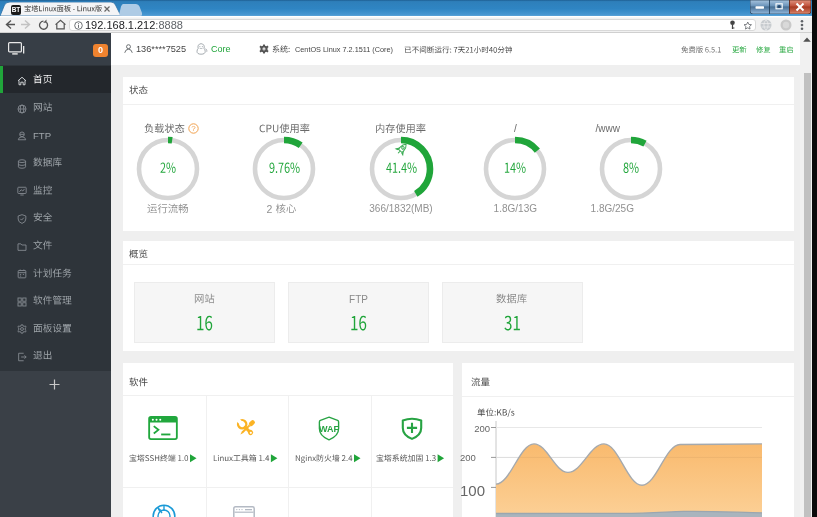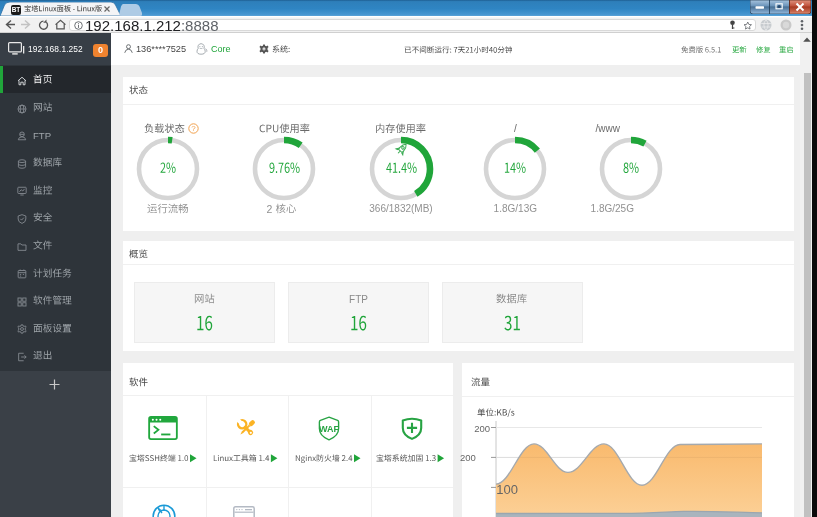--- a/index.html
+++ b/index.html
@@ -59,21 +59,21 @@
 <path d="M41.5 2.2 A4 4 0 1 0 44.3 3.3" stroke="#555" stroke-width="1.3" fill="none"></path>
 <path d="M44.5 0.5 L44.5 3.8 L41.2 3.8 Z" fill="#555"></path>
 <path d="M53.5 5.6 L58.5 1.2 L63.5 5.6 M54.8 5 L54.8 9.8 L62.2 9.8 L62.2 5" stroke="#555" stroke-width="1.2" fill="none"></path>
 </svg>
 <div class="ab" style="left:69px;top:2.5px;width:687px;height:12.5px;background:#fff;border:1px solid #d9d9d9;border-radius:3px"></div>
 <svg class="ab" style="left:74px;top:4.5px" width="9" height="9">
         <circle cx="4.5" cy="4.5" r="3.8" fill="none" stroke="#5f6368" stroke-width="0.9"></circle>
         <rect x="4.1" y="3.9" width="0.9" height="3" fill="#5f6368"></rect>
         <rect x="4.1" y="2.2" width="0.9" height="1" fill="#5f6368"></rect>
       </svg>
-<div class="ab" style="left:85px;top:2.5px;height:12.5px;line-height:13px;font-size:15px;color:#202124">192.168.1.212<span style="color:#5f6368">:8888</span></div>
+<div class="ab" style="left:85px;top:2.5px;height:12.5px;line-height:13px;font-size:11px;color:#202124">192.168.1.212<span style="color:#5f6368">:8888</span></div>
 <svg class="ab" style="left:728px;top:4px" width="9" height="10" viewBox="0 0 9 10">
         <circle cx="4.5" cy="2.8" r="2.3" fill="#444"></circle>
         <rect x="3.9" y="4.5" width="1.2" height="4.5" fill="#444"></rect>
         <rect x="3.9" y="7.5" width="2.5" height="1" fill="#444"></rect>
       </svg>
 <svg class="ab" style="left:743px;top:4.5px" width="9.5" height="9.5" viewBox="0 0 24 24">
         <path d="M12 2.6 L14.8 8.6 L21.4 9.4 L16.5 13.9 L17.8 20.4 L12 17.2 L6.2 20.4 L7.5 13.9 L2.6 9.4 L9.2 8.6 Z" fill="none" stroke="#5f6368" stroke-width="2"></path>
       </svg>
 <svg class="ab" style="left:760px;top:3px" width="12" height="12">
         <circle cx="6" cy="6" r="5.5" fill="#c7cbcf"></circle>
@@ -89,21 +89,20 @@
         <circle cx="2" cy="9.8" r="1.3" fill="#5f6368"></circle>
       </svg>
 </div>
 <div class="ab" style="left:0;top:33px;width:817px;height:32px;background:#fff">
 <div class="ab" style="left:0;top:0;width:111px;height:32px;background:#373e46">
 <svg class="ab" style="left:8px;top:9px" width="17" height="14" viewBox="0 0 17 14">
 <rect x="0.6" y="0.6" width="12.8" height="9.3" rx="1" fill="none" stroke="#e8e8e8" stroke-width="1.2"></rect>
 <rect x="4.2" y="11.2" width="5.5" height="1.4" fill="#e8e8e8"></rect>
 <rect x="15" y="4" width="1.3" height="7.5" fill="#e8e8e8"></rect>
 </svg>
-<div class="ab" style="left:28px;top:0;height:32px;line-height:33px;font-size:8.4px;color:#fff;letter-spacing:0.1px">192.168.1.252</div>
 <div class="ab" style="left:93px;top:11px;width:15px;height:13px;background:#f0832f;border-radius:3px;color:#fff;font-size:9px;font-weight:bold;text-align:center;line-height:13px">0</div>
 </div>
 </div>
 <svg class="ab" style="left:124px;top:44px" width="9" height="9" viewBox="0 0 10 10">
 <circle cx="5" cy="3" r="2.2" fill="none" stroke="#606468" stroke-width="1"></circle>
 <path d="M0.8 9.8 Q1.6 5.8 5 5.8 Q8.4 5.8 9.2 9.8" fill="none" stroke="#606468" stroke-width="1"></path>
 </svg>
 <div class="ab" style="left:136px;top:33px;height:32px;line-height:33px;font-size:9.2px;color:#454545">136****7525</div>
 <svg class="ab" style="left:195px;top:43px" width="13" height="12" viewBox="0 0 13 12">
 <path d="M3.2 5.4 Q2.6 3.6 3.4 2.2 Q4.3 0.7 6.1 0.7 Q7.9 0.7 8.8 2.2 Q9.6 3.6 9.0 5.4 Q10.2 6.6 10.2 8.4 Q10.2 11.2 6.1 11.2 Q2.0 11.2 2.0 8.4 Q2.0 6.6 3.2 5.4 Z" fill="none" stroke="#9aa0a6" stroke-width="0.9"></path>
@@ -114,20 +113,21 @@
 </svg>
 <div class="ab" style="left:211px;top:33px;height:32px;line-height:33px;font-size:9px;color:#20a53a">Core</div>
 <svg class="ab" style="left:259px;top:44px" width="10" height="10" viewBox="0 0 24 24">
 <path fill="#555" d="M12 8.5 A3.5 3.5 0 1 0 12 15.5 A3.5 3.5 0 1 0 12 8.5 M12 10.5 A1.5 1.5 0 1 1 12 13.5 A1.5 1.5 0 1 1 12 10.5 Z M10 1 L14 1 L14.6 4 L17.6 5.2 L20.4 3.6 L23 7.4 L20.5 9.5 L20.5 14.5 L23 16.6 L20.4 20.4 L17.6 18.8 L14.6 20 L14 23 L10 23 L9.4 20 L6.4 18.8 L3.6 20.4 L1 16.6 L3.5 14.5 L3.5 9.5 L1 7.4 L3.6 3.6 L6.4 5.2 L9.4 4 Z"></path>
 </svg>
 <div class="ab" style="left:272.0px;top:44.3px">
       <svg width="19.2" height="10.8" viewBox="0 0 19.2 10.8">
         <path fill="#454545" d="M2.3 6.2 2.9 6.4Q2.6 6.7 2.3 7.1Q2 7.4 1.7 7.7Q1.4 7.9 1.1 8.2Q1 8.1 0.9 8Q0.8 8 0.7 7.9Q0.6 7.8 0.6 7.8Q1 7.5 1.5 7.1Q2 6.6 2.3 6.2ZM5.1 6.5 5.6 6.2Q5.9 6.4 6.3 6.7Q6.6 7 6.9 7.3Q7.3 7.6 7.5 7.8L7 8.2Q6.8 8 6.5 7.7Q6.1 7.4 5.8 7Q5.4 6.7 5.1 6.5ZM3.8 5.6H4.4V7.8Q4.4 8.1 4.3 8.2Q4.2 8.4 4 8.4Q3.8 8.5 3.5 8.5Q3.2 8.6 2.8 8.6Q2.8 8.4 2.7 8.2Q2.6 8.1 2.6 8Q2.8 8 3 8Q3.2 8 3.4 8Q3.5 8 3.6 8Q3.7 8 3.7 7.9Q3.8 7.9 3.8 7.8ZM6.4 1.3 6.8 1.8Q6.3 2 5.6 2.1Q4.9 2.2 4.1 2.3Q3.3 2.4 2.5 2.4Q1.7 2.5 1 2.5Q1 2.4 1 2.2Q0.9 2.1 0.9 2Q1.6 1.9 2.4 1.9Q3.1 1.8 3.9 1.7Q4.6 1.7 5.3 1.6Q5.9 1.5 6.4 1.3ZM1 6Q1 6 1 5.9Q1 5.8 0.9 5.7Q0.9 5.6 0.8 5.5Q1 5.5 1.3 5.3Q1.6 5.2 2 5Q2.2 5 2.6 4.7Q3 4.5 3.5 4.2Q4 3.9 4.5 3.5Q5.1 3.1 5.6 2.7L6 3.1Q4.9 4 3.8 4.6Q2.6 5.3 1.5 5.8V5.8Q1.5 5.8 1.4 5.8Q1.3 5.8 1.2 5.9Q1.2 5.9 1.1 6Q1 6 1 6ZM1 6 1 5.6 1.4 5.4 6.5 5Q6.5 5.2 6.5 5.3Q6.5 5.4 6.5 5.5Q5.3 5.6 4.5 5.7Q3.6 5.8 3.1 5.8Q2.5 5.8 2.1 5.9Q1.7 5.9 1.5 5.9Q1.3 6 1.2 6Q1.1 6 1 6ZM1.5 4.4Q1.5 4.3 1.4 4.2Q1.4 4.1 1.4 4Q1.3 3.9 1.3 3.8Q1.4 3.8 1.6 3.7Q1.7 3.6 1.9 3.5Q2 3.4 2.2 3.3Q2.4 3.1 2.6 2.9Q2.8 2.7 3.1 2.5Q3.3 2.2 3.6 2L4.1 2.3Q3.5 2.8 3 3.3Q2.4 3.7 1.9 4.1V4.1Q1.9 4.1 1.8 4.1Q1.7 4.2 1.7 4.2Q1.6 4.2 1.5 4.3Q1.5 4.3 1.5 4.4ZM1.5 4.4V4L1.8 3.8L4.6 3.6Q4.5 3.8 4.5 3.9Q4.5 4 4.5 4.1Q3.6 4.2 3 4.2Q2.4 4.2 2.1 4.3Q1.8 4.3 1.7 4.3Q1.5 4.3 1.5 4.4ZM5.3 4.4 5.8 4.2Q6.1 4.5 6.4 4.8Q6.7 5.1 7 5.4Q7.2 5.7 7.4 6L6.9 6.3Q6.8 6 6.5 5.7Q6.2 5.4 5.9 5.1Q5.6 4.7 5.3 4.4Z M13.9 3.6 14.4 3.3Q14.6 3.6 14.8 3.9Q15.1 4.3 15.3 4.6Q15.5 4.9 15.6 5.1L15.1 5.4Q15 5.2 14.8 4.8Q14.6 4.5 14.4 4.2Q14.2 3.9 13.9 3.6ZM11.3 2.4H15.6V3H11.3ZM13.6 5.2H14.2V7.7Q14.2 7.9 14.2 7.9Q14.2 8 14.4 8Q14.4 8 14.5 8Q14.6 8 14.8 8Q14.9 8 14.9 8Q15 8 15.1 7.9Q15.1 7.8 15.1 7.6Q15.1 7.3 15.2 6.8Q15.2 6.9 15.4 7Q15.6 7.1 15.7 7.1Q15.6 7.6 15.6 7.9Q15.5 8.2 15.4 8.4Q15.2 8.5 15 8.5Q14.9 8.5 14.8 8.5Q14.7 8.5 14.6 8.5Q14.5 8.5 14.4 8.5Q14.3 8.5 14.3 8.5Q14 8.5 13.9 8.4Q13.7 8.3 13.6 8.2Q13.6 8 13.6 7.7ZM12.1 5.2H12.7Q12.6 5.9 12.6 6.4Q12.5 6.9 12.3 7.4Q12.1 7.8 11.8 8.1Q11.5 8.4 10.9 8.6Q10.9 8.5 10.8 8.4Q10.8 8.4 10.7 8.3Q10.6 8.2 10.5 8.1Q11 7.9 11.3 7.7Q11.6 7.4 11.8 7.1Q11.9 6.7 12 6.3Q12.1 5.8 12.1 5.2ZM11.3 5.2 11.3 4.8 11.6 4.6 14.8 4.3Q14.8 4.4 14.9 4.6Q14.9 4.7 14.9 4.8Q14 4.9 13.4 4.9Q12.8 5 12.4 5Q12 5.1 11.8 5.1Q11.6 5.1 11.5 5.2Q11.4 5.2 11.3 5.2ZM12.8 1.4 13.3 1.3Q13.4 1.5 13.6 1.8Q13.7 2.1 13.8 2.3L13.2 2.5Q13.1 2.3 13 2Q12.9 1.7 12.8 1.4ZM11.3 5.2Q11.3 5.1 11.2 5Q11.2 4.9 11.2 4.8Q11.1 4.7 11.1 4.6Q11.2 4.6 11.3 4.5Q11.5 4.5 11.6 4.4Q11.7 4.3 11.9 4.1Q12 3.9 12.2 3.6Q12.4 3.3 12.6 3.1Q12.8 2.8 12.9 2.7H13.6Q13.5 2.9 13.3 3.2Q13.1 3.5 12.8 3.8Q12.6 4.1 12.4 4.4Q12.2 4.6 12 4.8Q12 4.8 11.9 4.8Q11.9 4.9 11.8 4.9Q11.6 5 11.5 5Q11.4 5.1 11.4 5.1Q11.3 5.2 11.3 5.2ZM8.5 6.5Q8.5 6.5 8.5 6.4Q8.4 6.3 8.4 6.2Q8.4 6 8.3 6Q8.5 5.9 8.6 5.8Q8.8 5.7 8.9 5.4Q9 5.3 9.2 5.1Q9.4 4.8 9.7 4.5Q9.9 4.1 10.2 3.7Q10.4 3.4 10.6 2.9L11.1 3.3Q10.7 4.1 10.1 4.9Q9.5 5.6 9 6.2V6.2Q9 6.2 8.9 6.3Q8.8 6.3 8.7 6.3Q8.7 6.4 8.6 6.4Q8.5 6.5 8.5 6.5ZM8.5 6.5 8.5 6 8.8 5.8 10.9 5.4Q10.9 5.5 10.9 5.7Q10.9 5.8 11 5.9Q10.2 6.1 9.8 6.2Q9.3 6.3 9.1 6.4Q8.8 6.4 8.7 6.5Q8.6 6.5 8.5 6.5ZM8.5 4.6Q8.5 4.6 8.4 4.4Q8.4 4.3 8.3 4.2Q8.3 4.1 8.3 4Q8.4 4 8.5 3.8Q8.6 3.7 8.7 3.5Q8.8 3.4 8.9 3.2Q9.1 3 9.2 2.6Q9.4 2.3 9.6 2Q9.7 1.6 9.9 1.2L10.5 1.5Q10.3 2 10 2.5Q9.7 3 9.4 3.5Q9.2 3.9 8.9 4.3V4.3Q8.9 4.3 8.8 4.3Q8.7 4.4 8.7 4.4Q8.6 4.5 8.5 4.5Q8.5 4.6 8.5 4.6ZM8.5 4.6 8.5 4.2 8.8 4 10.3 3.8Q10.2 3.9 10.2 4.1Q10.2 4.2 10.2 4.3Q9.7 4.4 9.4 4.4Q9.1 4.5 8.9 4.5Q8.7 4.5 8.6 4.6Q8.5 4.6 8.5 4.6ZM8.3 7.6Q8.7 7.5 9.1 7.4Q9.5 7.2 10 7.1Q10.4 7 10.9 6.8L11 7.3Q10.4 7.6 9.7 7.8Q9 8 8.5 8.2Z M17.1 4.9Q16.9 4.9 16.7 4.7Q16.6 4.6 16.6 4.3Q16.6 4.1 16.7 3.9Q16.9 3.8 17.1 3.8Q17.3 3.8 17.5 3.9Q17.6 4.1 17.6 4.3Q17.6 4.6 17.5 4.7Q17.3 4.9 17.1 4.9ZM17.1 8.1Q16.9 8.1 16.7 7.9Q16.6 7.8 16.6 7.6Q16.6 7.3 16.7 7.1Q16.9 7 17.1 7Q17.3 7 17.5 7.1Q17.6 7.3 17.6 7.6Q17.6 7.8 17.5 7.9Q17.3 8.1 17.1 8.1Z"></path>
       </svg>
     </div>
+<div class="ab" style="left:295px;top:33px;height:32px;line-height:33px;font-size:7.3px;color:#454545">CentOS Linux 7.2.1511 (Core)</div>
 <div class="ab" style="left:403.5px;top:44.5px">
       <svg width="109.5" height="10.3" viewBox="0 0 109.5 10.3">
         <path fill="#454545" d="M1.1 3H1.7V6.8Q1.7 7.1 1.8 7.2Q1.8 7.3 2.1 7.4Q2.3 7.4 2.7 7.4Q2.8 7.4 3.1 7.4Q3.4 7.4 3.7 7.4Q4.1 7.4 4.5 7.4Q4.8 7.4 5.1 7.4Q5.4 7.4 5.6 7.4Q5.9 7.4 6.1 7.4Q6.3 7.3 6.4 7.1Q6.5 7 6.6 6.7Q6.6 6.4 6.7 5.9Q6.7 6 6.8 6Q6.9 6.1 7 6.1Q7.2 6.2 7.2 6.2Q7.2 6.7 7.1 7.1Q7 7.4 6.8 7.6Q6.7 7.8 6.4 7.9Q6.1 8 5.6 8Q5.5 8 5.3 8Q5.1 8 4.8 8Q4.5 8 4.1 8Q3.8 8 3.5 8Q3.2 8 3 8Q2.8 8 2.7 8Q2.1 8 1.8 7.9Q1.4 7.8 1.3 7.5Q1.1 7.3 1.1 6.8ZM1.4 4.3H5.9V4.8H1.4ZM0.7 1.7H6.3V5.2H5.7V2.3H0.7Z M8.1 1.7H14.7V2.3H8.1ZM11.8 4 12.3 3.6Q12.6 3.8 13 4.1Q13.4 4.3 13.7 4.6Q14.1 4.9 14.4 5.1Q14.7 5.4 14.9 5.6L14.4 6.1Q14.2 5.8 13.9 5.6Q13.6 5.3 13.3 5Q12.9 4.7 12.6 4.5Q12.2 4.2 11.8 4ZM11.7 2 12.3 2.2Q11.9 3 11.3 3.7Q10.7 4.4 9.9 5.1Q9.2 5.7 8.3 6.2Q8.3 6.1 8.2 6Q8.1 5.9 8.1 5.8Q8 5.7 7.9 5.7Q8.6 5.4 9.1 4.9Q9.7 4.5 10.2 4Q10.7 3.5 11.1 3Q11.4 2.5 11.7 2ZM11.1 3.5 11.7 2.9V2.9V8.2H11.1Z M15.9 2.9H16.5V8.2H15.9ZM16 1.6 16.4 1.3Q16.6 1.5 16.8 1.7Q17 1.9 17.2 2.1Q17.3 2.2 17.4 2.4L16.9 2.7Q16.8 2.6 16.7 2.4Q16.5 2.2 16.4 2Q16.2 1.8 16 1.6ZM17.9 1.6H21.9V2.2H17.9ZM21.6 1.6H22.1V7.5Q22.1 7.8 22.1 7.9Q22 8 21.9 8.1Q21.7 8.1 21.5 8.2Q21.2 8.2 20.9 8.2Q20.9 8.1 20.8 7.9Q20.8 7.8 20.7 7.6Q20.9 7.7 21.1 7.7Q21.3 7.7 21.4 7.7Q21.5 7.6 21.5 7.6Q21.6 7.6 21.6 7.5ZM18.1 5.4V6.4H19.9V5.4ZM18.1 3.9V4.9H19.9V3.9ZM17.6 3.4H20.4V6.9H17.6Z M24.1 3.5H26.8V4H24.1ZM23.7 6.9H26.6V7.4H23.7ZM23.4 1.5H23.9V7.4H23.4ZM25.2 1.2H25.7V6.7H25.2ZM25.3 3.8 25.6 3.9Q25.5 4.3 25.2 4.8Q25 5.2 24.8 5.6Q24.5 6 24.3 6.3Q24.2 6.2 24.1 6Q24.1 5.9 24 5.8Q24.3 5.6 24.5 5.2Q24.7 4.9 24.9 4.5Q25.1 4.1 25.3 3.8ZM26.3 1.7 26.8 1.9Q26.7 2.2 26.5 2.6Q26.3 2.9 26.2 3.2L25.9 3.1Q25.9 2.9 26 2.7Q26.1 2.4 26.2 2.2Q26.3 1.9 26.3 1.7ZM24.2 1.9 24.6 1.7Q24.8 2.1 24.9 2.4Q25 2.8 25 3.1L24.6 3.2Q24.5 2.9 24.5 2.5Q24.4 2.2 24.2 1.9ZM25.7 4.1Q25.8 4.1 25.9 4.3Q26.1 4.5 26.3 4.7Q26.4 4.9 26.6 5.1Q26.7 5.2 26.8 5.3L26.4 5.7Q26.4 5.6 26.2 5.4Q26.1 5.2 26 5Q25.8 4.8 25.7 4.6Q25.5 4.4 25.4 4.3ZM27.3 3.8H30.1V4.3H27.3ZM28.8 4.1H29.3V8.2H28.8ZM29.6 1.2 30.1 1.6Q29.7 1.8 29.2 1.9Q28.8 2.1 28.3 2.2Q27.8 2.3 27.3 2.4Q27.3 2.3 27.2 2.2Q27.2 2.1 27.1 2Q27.6 1.9 28 1.8Q28.5 1.6 28.9 1.5Q29.3 1.3 29.6 1.2ZM27.1 2H27.7V4.4Q27.7 5.1 27.6 5.7Q27.6 6.4 27.4 7Q27.3 7.7 27 8.2Q26.9 8.2 26.8 8.1Q26.6 8 26.5 7.9Q26.8 7.4 26.9 6.8Q27 6.2 27.1 5.6Q27.1 5 27.1 4.4Z M33.3 1.7H37.1V2.2H33.3ZM32.8 3.4H37.7V4H32.8ZM35.6 4.5 36.1 4.3Q36.3 4.7 36.6 5.1Q36.9 5.5 37.1 5.9Q37.3 6.3 37.5 6.6L37 6.9Q36.8 6.6 36.6 6.2Q36.4 5.8 36.1 5.3Q35.9 4.9 35.6 4.5ZM32.3 3.9V7H31.8V4.4H30.7V3.9ZM30.9 2 31.3 1.6Q31.5 1.8 31.8 1.9Q32 2.1 32.3 2.3Q32.5 2.5 32.7 2.6L32.3 3Q32.1 2.9 31.9 2.7Q31.6 2.5 31.4 2.3Q31.1 2.1 30.9 2ZM32.1 6.7Q32.3 6.7 32.5 6.9Q32.6 7 33 7.2Q33.3 7.5 33.8 7.5Q34.3 7.6 35 7.6Q35.3 7.6 35.6 7.6Q36 7.6 36.4 7.5Q36.8 7.5 37.1 7.5Q37.5 7.5 37.7 7.4Q37.7 7.5 37.7 7.6Q37.6 7.7 37.6 7.9Q37.6 8 37.6 8.1Q37.4 8.1 37.1 8.1Q36.7 8.1 36.4 8.1Q36 8.1 35.6 8.1Q35.2 8.1 34.9 8.1Q34.2 8.1 33.7 8.1Q33.2 8 32.8 7.7Q32.6 7.6 32.4 7.4Q32.2 7.3 32.1 7.3Q32 7.3 31.8 7.4Q31.6 7.6 31.5 7.8Q31.3 8 31.1 8.2L30.7 7.7Q30.9 7.4 31.2 7.2Q31.4 7 31.7 6.9Q31.9 6.7 32.1 6.7ZM33.2 6.7Q33.2 6.6 33.2 6.5Q33.2 6.4 33.1 6.3Q33.1 6.2 33.1 6.1Q33.2 6.1 33.2 6Q33.3 5.9 33.5 5.7Q33.5 5.6 33.6 5.4Q33.8 5.2 33.9 4.9Q34 4.7 34.2 4.3Q34.3 4 34.4 3.7L35 3.9Q34.8 4.3 34.6 4.8Q34.4 5.2 34.1 5.6Q33.9 6 33.6 6.4V6.4Q33.6 6.4 33.6 6.4Q33.5 6.4 33.4 6.5Q33.4 6.5 33.3 6.6Q33.2 6.6 33.2 6.7ZM33.2 6.7 33.2 6.2 33.6 6 36.9 5.8Q36.9 5.9 37 6Q37 6.2 37 6.3Q36.1 6.4 35.4 6.4Q34.8 6.5 34.4 6.5Q34 6.6 33.8 6.6Q33.5 6.6 33.4 6.6Q33.3 6.7 33.2 6.7Z M41.3 1.7H45V2.2H41.3ZM43.5 3.9H44.1V7.5Q44.1 7.7 44 7.9Q44 8 43.8 8.1Q43.6 8.2 43.2 8.2Q42.9 8.2 42.3 8.2Q42.3 8.1 42.3 7.9Q42.2 7.8 42.1 7.6Q42.4 7.6 42.7 7.6Q42.9 7.6 43.1 7.6Q43.3 7.6 43.3 7.6Q43.4 7.6 43.5 7.6Q43.5 7.6 43.5 7.5ZM41 3.8H45.3V4.3H41ZM39.5 4.4 40 3.9 40 3.9V8.2H39.5ZM40.3 2.8 40.9 3Q40.6 3.5 40.2 4Q39.8 4.5 39.4 4.9Q39 5.3 38.6 5.6Q38.5 5.6 38.5 5.5Q38.4 5.4 38.3 5.3Q38.3 5.2 38.2 5.2Q38.6 4.9 39 4.5Q39.4 4.1 39.7 3.7Q40.1 3.3 40.3 2.8ZM40 1.2 40.6 1.4Q40.3 1.8 40 2.1Q39.7 2.5 39.3 2.8Q38.9 3.1 38.6 3.3Q38.6 3.3 38.5 3.2Q38.4 3.1 38.4 3Q38.3 2.9 38.3 2.9Q38.6 2.7 38.9 2.4Q39.2 2.1 39.5 1.8Q39.8 1.5 40 1.2Z M46.7 4.6Q46.5 4.6 46.3 4.5Q46.2 4.3 46.2 4.1Q46.2 3.9 46.3 3.7Q46.5 3.6 46.7 3.6Q46.9 3.6 47 3.7Q47.2 3.9 47.2 4.1Q47.2 4.3 47 4.5Q46.9 4.6 46.7 4.6ZM46.7 7.7Q46.5 7.7 46.3 7.6Q46.2 7.4 46.2 7.2Q46.2 6.9 46.3 6.8Q46.5 6.6 46.7 6.6Q46.9 6.6 47 6.8Q47.2 6.9 47.2 7.2Q47.2 7.4 47 7.6Q46.9 7.7 46.7 7.7Z M50.9 7.6Q51 6.8 51.1 6.1Q51.1 5.5 51.3 4.9Q51.5 4.3 51.8 3.7Q52.1 3.2 52.5 2.6H49.8V2H53.3V2.4Q52.8 3.1 52.5 3.7Q52.2 4.2 52 4.8Q51.8 5.4 51.8 6.1Q51.7 6.8 51.6 7.6Z M57.8 4.4Q58.1 5.6 58.9 6.5Q59.7 7.3 61 7.7Q60.9 7.7 60.8 7.8Q60.8 7.9 60.7 8Q60.6 8.1 60.6 8.2Q59.7 7.9 59.1 7.4Q58.4 6.9 58 6.2Q57.5 5.5 57.2 4.6ZM54.4 1.8H60.4V2.4H54.4ZM54.1 4.1H60.8V4.7H54.1ZM57.1 2H57.7V3.3Q57.7 3.8 57.6 4.3Q57.6 4.8 57.4 5.3Q57.2 5.9 56.8 6.4Q56.5 6.9 55.8 7.3Q55.2 7.8 54.3 8.2Q54.3 8.1 54.2 8Q54.2 7.9 54.1 7.9Q54 7.8 54 7.7Q54.8 7.4 55.4 6.9Q56 6.5 56.3 6Q56.6 5.6 56.8 5.1Q57 4.6 57 4.2Q57.1 3.7 57.1 3.3Z M61.6 7.6V7.2Q62.4 6.4 63 5.8Q63.6 5.2 63.8 4.6Q64.1 4.1 64.1 3.6Q64.1 3.3 64 3Q63.9 2.8 63.7 2.6Q63.4 2.5 63.1 2.5Q62.8 2.5 62.5 2.7Q62.2 2.9 61.9 3.1L61.5 2.7Q61.9 2.4 62.3 2.2Q62.6 1.9 63.2 1.9Q63.7 1.9 64 2.1Q64.4 2.3 64.6 2.7Q64.8 3.1 64.8 3.6Q64.8 4.1 64.5 4.7Q64.3 5.3 63.8 5.8Q63.3 6.4 62.6 7.1Q62.8 7 63.1 7Q63.3 7 63.5 7H65.1V7.6Z M66.1 7.6V7H67.4V2.9H66.4V2.4Q66.7 2.4 67 2.3Q67.3 2.2 67.5 2H68.1V7H69.2V7.6Z M73.2 1.3H73.8V7.4Q73.8 7.7 73.7 7.9Q73.6 8 73.4 8.1Q73.2 8.2 72.8 8.2Q72.5 8.2 72 8.2Q71.9 8.1 71.9 8Q71.9 7.9 71.8 7.8Q71.8 7.7 71.7 7.6Q72 7.6 72.3 7.6Q72.5 7.6 72.7 7.6Q72.9 7.6 73 7.6Q73.1 7.6 73.1 7.6Q73.2 7.5 73.2 7.4ZM75 3.3 75.6 3.1Q75.9 3.6 76.2 4.2Q76.5 4.8 76.8 5.4Q77 6 77.1 6.4L76.5 6.7Q76.4 6.2 76.2 5.6Q76 5 75.7 4.4Q75.4 3.8 75 3.3ZM71.2 3.1 71.8 3.2Q71.7 3.8 71.5 4.4Q71.3 5 71.1 5.6Q70.8 6.1 70.5 6.6Q70.4 6.5 70.3 6.4Q70.2 6.4 70.1 6.3Q70 6.3 69.9 6.2Q70.3 5.8 70.5 5.3Q70.8 4.8 70.9 4.2Q71.1 3.6 71.2 3.1Z M78.2 1.9H80.3V6.8H78.2V6.3H79.7V2.4H78.2ZM78.2 4H79.9V4.5H78.2ZM77.9 1.9H78.4V7.4H77.9ZM80.6 2.7H84.6V3.3H80.6ZM83.1 1.3H83.7V7.3Q83.7 7.7 83.6 7.8Q83.5 8 83.3 8Q83.1 8.1 82.7 8.1Q82.3 8.1 81.8 8.1Q81.7 8 81.7 7.8Q81.6 7.7 81.5 7.5Q81.8 7.6 82.1 7.6Q82.4 7.6 82.6 7.6Q82.8 7.6 82.9 7.6Q83 7.6 83 7.5Q83.1 7.5 83.1 7.3ZM80.9 4.2 81.3 3.9Q81.5 4.2 81.8 4.5Q82 4.9 82.2 5.2Q82.4 5.5 82.5 5.7L82 6Q81.9 5.8 81.7 5.5Q81.5 5.1 81.3 4.8Q81.1 4.5 80.9 4.2Z M87.5 7.6V3.8Q87.5 3.6 87.5 3.3Q87.5 3 87.5 2.8H87.5Q87.4 3 87.2 3.2Q87.1 3.4 87 3.6L85.7 5.5H88.9V6.1H85V5.6L87.3 2H88.1V7.6Z M91.2 7.7Q90.7 7.7 90.3 7.4Q89.9 7.1 89.7 6.4Q89.5 5.8 89.5 4.8Q89.5 3.8 89.7 3.2Q89.9 2.6 90.3 2.2Q90.7 1.9 91.2 1.9Q91.7 1.9 92.1 2.2Q92.5 2.6 92.7 3.2Q92.9 3.8 92.9 4.8Q92.9 5.8 92.7 6.4Q92.5 7.1 92.1 7.4Q91.7 7.7 91.2 7.7ZM91.2 7.1Q91.5 7.1 91.8 6.9Q92 6.6 92.1 6.1Q92.3 5.6 92.3 4.8Q92.3 4 92.1 3.5Q92 3 91.8 2.7Q91.5 2.5 91.2 2.5Q90.9 2.5 90.6 2.7Q90.4 3 90.3 3.5Q90.1 4 90.1 4.8Q90.1 5.6 90.3 6.1Q90.4 6.6 90.6 6.9Q90.9 7.1 91.2 7.1Z M94.7 4.1H99.1V4.7H94.7ZM98.9 4.1H99.5Q99.5 4.1 99.5 4.1Q99.5 4.2 99.5 4.3Q99.5 4.3 99.5 4.4Q99.4 5.2 99.4 5.9Q99.3 6.5 99.3 6.9Q99.2 7.3 99.2 7.5Q99.1 7.7 99 7.9Q98.9 8 98.7 8.1Q98.6 8.1 98.4 8.1Q98.2 8.1 97.9 8.1Q97.6 8.1 97.2 8.1Q97.2 8 97.1 7.8Q97.1 7.7 97 7.5Q97.4 7.6 97.7 7.6Q98 7.6 98.1 7.6Q98.4 7.6 98.5 7.5Q98.6 7.4 98.7 7Q98.7 6.7 98.8 6Q98.8 5.3 98.9 4.2ZM95.8 1.4 96.4 1.5Q96.1 2.2 95.8 2.8Q95.4 3.3 95 3.8Q94.6 4.3 94.1 4.7Q94.1 4.6 94 4.5Q93.9 4.5 93.8 4.4Q93.7 4.3 93.6 4.2Q94.1 3.9 94.5 3.5Q94.9 3 95.2 2.5Q95.5 1.9 95.8 1.4ZM98.4 1.4Q98.6 1.7 98.9 2.1Q99.1 2.5 99.4 2.9Q99.7 3.3 100 3.6Q100.3 3.9 100.6 4.1Q100.5 4.2 100.5 4.3Q100.4 4.4 100.3 4.4Q100.2 4.5 100.1 4.6Q99.8 4.4 99.5 4Q99.2 3.7 98.9 3.3Q98.6 2.8 98.4 2.4Q98.1 2 97.9 1.6ZM96.2 4.2H96.8Q96.8 4.9 96.6 5.5Q96.5 6 96.2 6.6Q95.9 7.1 95.4 7.5Q94.9 7.9 94.1 8.2Q94.1 8.2 94.1 8.1Q94 8 93.9 7.9Q93.9 7.8 93.8 7.7Q94.5 7.5 95 7.1Q95.5 6.8 95.7 6.3Q96 5.8 96.1 5.3Q96.2 4.8 96.2 4.2Z M104.3 2.8H108V6.2H107.5V3.4H104.8V6.2H104.3ZM105.9 1.2H106.4V8.2H105.9ZM104.6 5.2H107.8V5.7H104.6ZM102.3 1.2 102.8 1.4Q102.6 1.8 102.4 2.2Q102.2 2.6 102 3Q101.7 3.3 101.5 3.6Q101.4 3.5 101.4 3.4Q101.3 3.3 101.3 3.2Q101.2 3.1 101.2 3.1Q101.5 2.7 101.8 2.2Q102.1 1.8 102.3 1.2ZM102.1 2.1H104.1V2.6H102ZM102.4 8.2 102.3 7.6 102.5 7.4 104 6.7Q104.1 6.8 104.1 6.9Q104.1 7.1 104.2 7.2Q103.6 7.4 103.3 7.6Q102.9 7.8 102.8 7.9Q102.6 8 102.5 8Q102.4 8.1 102.4 8.2ZM101.8 3.4H103.9V4H101.8ZM101.4 5H104.1V5.5H101.4ZM102.4 8.2Q102.3 8.1 102.3 8Q102.2 7.9 102.2 7.9Q102.1 7.8 102.1 7.7Q102.2 7.7 102.3 7.5Q102.5 7.3 102.5 7V3.6H103V7.5Q103 7.5 102.9 7.5Q102.9 7.6 102.8 7.6Q102.7 7.7 102.6 7.8Q102.5 7.9 102.4 8Q102.4 8.1 102.4 8.2Z"></path>
       </svg>
     </div>
 <div class="ab" style="left:680.5px;top:44.6px">
       <svg width="41.3" height="10.0" viewBox="0 0 41.3 10.0">
         <path fill="#6b6b6b" d="M4.1 5.1H4.6V7.1Q4.6 7.2 4.7 7.3Q4.8 7.3 5 7.3Q5.1 7.3 5.2 7.3Q5.4 7.3 5.6 7.3Q5.8 7.3 5.9 7.3Q6.1 7.3 6.2 7.3Q6.3 7.3 6.4 7.3Q6.5 7.2 6.5 7Q6.5 6.8 6.6 6.3Q6.6 6.3 6.7 6.4Q6.8 6.4 6.9 6.5Q7 6.5 7.1 6.5Q7 7.1 7 7.3Q6.9 7.6 6.7 7.7Q6.5 7.8 6.2 7.8Q6.2 7.8 6 7.8Q5.9 7.8 5.7 7.8Q5.6 7.8 5.4 7.8Q5.3 7.8 5.1 7.8Q5 7.8 5 7.8Q4.6 7.8 4.4 7.8Q4.2 7.7 4.1 7.5Q4.1 7.4 4.1 7.1ZM2.5 1.2 3.1 1.3Q2.8 1.7 2.5 2.2Q2.1 2.6 1.7 3.1Q1.2 3.5 0.7 3.9Q0.7 3.8 0.6 3.8Q0.5 3.7 0.4 3.6Q0.4 3.5 0.3 3.5Q0.8 3.2 1.2 2.8Q1.6 2.4 1.9 1.9Q2.3 1.5 2.5 1.2ZM1.7 3.6V4.8H5.9V3.6ZM1.1 3H6.5V5.4H1.1ZM4.5 1.7H4.6L4.7 1.7L5.1 2Q4.9 2.2 4.8 2.5Q4.6 2.7 4.4 3Q4.2 3.2 4 3.4Q3.9 3.3 3.8 3.3Q3.7 3.2 3.6 3.1Q3.7 3 3.9 2.7Q4.1 2.5 4.2 2.3Q4.4 2 4.5 1.9ZM2.3 1.7H4.6V2.2H2ZM3.5 3.4H4Q4 4 3.9 4.6Q3.8 5.2 3.6 5.7Q3.4 6.2 3.1 6.6Q2.7 7 2.1 7.4Q1.5 7.7 0.7 7.9Q0.7 7.8 0.6 7.7Q0.5 7.5 0.4 7.5Q1.2 7.3 1.7 7Q2.3 6.7 2.6 6.3Q2.9 5.9 3.1 5.4Q3.3 5 3.3 4.5Q3.4 3.9 3.5 3.4Z M8.7 2.6H13.3V2.1H8.2V1.7H13.9V3H8.7ZM8.6 3.5H13.9V3.9H8.5ZM13.8 3.5H14.3Q14.3 3.5 14.3 3.6Q14.3 3.7 14.3 3.7Q14.3 4.1 14.2 4.3Q14.2 4.5 14.1 4.6Q14 4.6 13.9 4.7Q13.8 4.7 13.7 4.7Q13.6 4.7 13.4 4.7Q13.3 4.7 13.1 4.7Q13.1 4.6 13 4.5Q13 4.4 13 4.3Q13.1 4.3 13.3 4.3Q13.4 4.3 13.5 4.3Q13.5 4.3 13.6 4.3Q13.6 4.3 13.6 4.3Q13.7 4.2 13.7 4.1Q13.8 3.9 13.8 3.6ZM10 1.2H10.5V2.7Q10.5 3.1 10.5 3.5Q10.4 3.8 10.1 4.2Q9.9 4.5 9.4 4.7Q8.9 5 8.1 5.2Q8.1 5.1 8 5.1Q8 5 7.9 4.9Q7.9 4.8 7.8 4.8Q8.6 4.6 9 4.4Q9.4 4.2 9.7 3.9Q9.9 3.6 10 3.3Q10 3 10 2.7ZM11.7 1.2H12.2V4.7H11.7ZM8.8 4.9H13.5V6.9H12.9V5.4H9.3V7H8.8ZM10.9 5.7H11.5Q11.4 6.2 11.1 6.6Q10.9 7 10.5 7.2Q10.1 7.5 9.5 7.7Q8.9 7.9 8 8Q7.9 7.9 7.9 7.8Q7.9 7.8 7.8 7.7Q7.8 7.6 7.7 7.5Q8.6 7.4 9.2 7.3Q9.7 7.1 10.1 6.9Q10.4 6.7 10.6 6.4Q10.8 6.1 10.9 5.7ZM11.3 7 11.5 6.6Q11.9 6.7 12.3 6.8Q12.7 6.9 13.1 7Q13.5 7.2 13.8 7.3Q14.1 7.4 14.4 7.6L14.1 8Q13.8 7.9 13.5 7.7Q13.2 7.6 12.8 7.5Q12.4 7.3 12 7.2Q11.6 7.1 11.3 7ZM8.5 2.6H9Q8.9 2.9 8.9 3.3Q8.8 3.7 8.8 3.9H8.3Q8.3 3.7 8.4 3.3Q8.5 2.9 8.5 2.6Z M15.8 3.2H18V3.7H15.8ZM18.7 3.3H21.3V3.9H18.7ZM16.9 1.2H17.4V3.5H16.9ZM15.8 4.8H17.6V8H17.1V5.3H15.8ZM15.6 1.3H16.1V4.3Q16.1 4.8 16.1 5.3Q16 5.8 16 6.2Q15.9 6.7 15.8 7.2Q15.6 7.6 15.4 8Q15.4 8 15.3 7.9Q15.2 7.8 15.2 7.8Q15.1 7.7 15 7.7Q15.2 7.3 15.3 6.9Q15.4 6.5 15.5 6Q15.5 5.6 15.6 5.1Q15.6 4.7 15.6 4.3ZM21.2 3.3H21.3L21.4 3.3L21.7 3.4Q21.5 4.6 21.1 5.5Q20.8 6.4 20.2 7Q19.6 7.6 18.9 8Q18.9 7.9 18.8 7.9Q18.8 7.8 18.7 7.7Q18.7 7.6 18.6 7.6Q19.2 7.3 19.8 6.7Q20.3 6.1 20.7 5.3Q21 4.5 21.2 3.4ZM19.5 3.7Q19.6 4.6 20 5.3Q20.3 6.1 20.8 6.7Q21.3 7.2 21.9 7.6Q21.9 7.6 21.8 7.7Q21.7 7.8 21.7 7.9Q21.6 7.9 21.5 8Q20.9 7.6 20.4 7Q19.9 6.4 19.6 5.6Q19.2 4.7 19 3.8ZM21.5 1.2 21.8 1.7Q21.4 1.8 20.8 1.9Q20.3 2 19.7 2.1Q19.1 2.1 18.5 2.2Q18.5 2.1 18.5 1.9Q18.4 1.8 18.4 1.7Q18.9 1.6 19.5 1.6Q20.1 1.5 20.6 1.4Q21.1 1.3 21.5 1.2ZM18.4 1.7H18.9V4.2Q18.9 4.7 18.9 5.2Q18.9 5.7 18.8 6.2Q18.7 6.7 18.6 7.2Q18.4 7.6 18.2 8Q18.1 8 18.1 7.9Q18 7.9 17.9 7.8Q17.8 7.7 17.7 7.7Q18 7.3 18.1 6.9Q18.2 6.5 18.3 6Q18.3 5.6 18.4 5.1Q18.4 4.7 18.4 4.2Z M26.1 7.5Q25.7 7.5 25.4 7.3Q25 7.2 24.8 6.8Q24.5 6.5 24.4 6Q24.3 5.5 24.3 4.8Q24.3 4 24.4 3.5Q24.6 2.9 24.9 2.5Q25.2 2.2 25.5 2Q25.9 1.9 26.3 1.9Q26.7 1.9 27 2Q27.3 2.2 27.6 2.4L27.2 2.8Q27 2.7 26.8 2.5Q26.6 2.4 26.3 2.4Q25.9 2.4 25.6 2.7Q25.3 2.9 25.1 3.4Q24.9 3.9 24.9 4.8Q24.9 5.5 25 6Q25.2 6.5 25.4 6.7Q25.7 7 26.1 7Q26.4 7 26.6 6.8Q26.8 6.7 26.9 6.4Q27 6.1 27 5.7Q27 5.4 26.9 5.1Q26.8 4.8 26.6 4.7Q26.4 4.5 26 4.5Q25.8 4.5 25.5 4.7Q25.2 4.9 24.9 5.3L24.9 4.7Q25 4.5 25.2 4.4Q25.4 4.2 25.7 4.1Q25.9 4 26.1 4Q26.6 4 26.9 4.2Q27.3 4.4 27.5 4.8Q27.6 5.2 27.6 5.7Q27.6 6.3 27.4 6.7Q27.2 7.1 26.9 7.3Q26.5 7.5 26.1 7.5Z M29 7.5Q28.8 7.5 28.6 7.4Q28.5 7.2 28.5 7Q28.5 6.7 28.6 6.6Q28.8 6.5 29 6.5Q29.2 6.5 29.3 6.6Q29.5 6.7 29.5 7Q29.5 7.2 29.3 7.4Q29.2 7.5 29 7.5Z M32 7.5Q31.5 7.5 31.2 7.4Q30.9 7.3 30.7 7.1Q30.4 7 30.2 6.8L30.6 6.3Q30.7 6.5 30.9 6.6Q31.1 6.8 31.3 6.8Q31.6 6.9 31.9 6.9Q32.2 6.9 32.5 6.8Q32.7 6.6 32.9 6.3Q33 6 33 5.7Q33 5.1 32.7 4.7Q32.4 4.4 31.9 4.4Q31.7 4.4 31.5 4.5Q31.3 4.6 31 4.7L30.7 4.5L30.8 2H33.5V2.6H31.4L31.3 4.1Q31.5 4 31.7 4Q31.9 3.9 32.1 3.9Q32.6 3.9 32.9 4.1Q33.3 4.3 33.5 4.7Q33.7 5 33.7 5.6Q33.7 6.2 33.5 6.6Q33.2 7.1 32.8 7.3Q32.4 7.5 32 7.5Z M35.2 7.5Q35 7.5 34.8 7.4Q34.7 7.2 34.7 7Q34.7 6.7 34.8 6.6Q35 6.5 35.2 6.5Q35.4 6.5 35.5 6.6Q35.6 6.7 35.6 7Q35.6 7.2 35.5 7.4Q35.4 7.5 35.2 7.5Z M36.8 7.4V6.8H38.1V2.8H37.1V2.4Q37.4 2.3 37.7 2.2Q38 2.1 38.2 2H38.7V6.8H39.8V7.4Z"></path>
       </svg>
     </div>
@@ -534,19 +534,19 @@
 <path d="M34 31.5 L300 31.5 M34 61.4 L300 61.4 M34 91.4 L300 91.4" stroke="#e8e8e8" stroke-width="1"></path>
 <path d="M29 31.5 L34 31.5 M29 61.4 L34 61.4 M29 91.4 L34 91.4" stroke="#999" stroke-width="1"></path>
 <path d="M34.0 88.1 C48.4 88.1 57.6 47.9 72.0 47.9 C84.9 47.9 93.1 76.4 106.0 76.4 C119.7 76.4 128.3 47.9 142.0 47.9 C156.4 47.9 165.6 89.3 180.0 89.3 C194.4 89.3 203.6 48.5 218.0 48.5 C249.2 48.5 268.8 47.9 300.0 47.9 L300 121 L34 121 Z" fill="url(#og)"></path>
 <path d="M34 61.4 L300 61.4" stroke="#000" stroke-opacity="0.05" stroke-width="1"></path>
 <path d="M34.0 88.1 C48.4 88.1 57.6 47.9 72.0 47.9 C84.9 47.9 93.1 76.4 106.0 76.4 C119.7 76.4 128.3 47.9 142.0 47.9 C156.4 47.9 165.6 89.3 180.0 89.3 C194.4 89.3 203.6 48.5 218.0 48.5 C249.2 48.5 268.8 47.9 300.0 47.9" fill="none" stroke="#a5a9ad" stroke-width="1.4"></path>
 <path d="M34 117.5 C70 117.2 120 117.6 160 117.4 C190 117.2 205 115.8 222 115.4 C250 114.9 280 116.6 300 116.8 L300 121 L34 121 Z" fill="#a9b4bd"></path>
 <path d="M34 117.5 C70 117.2 120 117.6 160 117.4 C190 117.2 205 115.8 222 115.4 C250 114.9 280 116.6 300 116.8" fill="none" stroke="#9aa6b0" stroke-width="1.3"></path>
 </svg>
 <div class="ab" style="left:460px;top:422.5px;width:30px;text-align:right;font-size:9.5px;color:#666">200</div>
 <div class="ab" style="left:460px;top:452.4px;width:30px;text-align:left;font-size:9.5px;color:#666">200</div>
-<div class="ab" style="left:488px;top:482.4px;width:30px;text-align:right;font-size:13px;color:#666">100</div>
+<div class="ab" style="left:460px;top:482.4px;width:30px;font-size:15px;color:#666">100</div>
 <div class="ab" style="left:800px;top:33px;width:13px;height:484px;background:#f1f1f1"></div>
 <svg class="ab" style="left:803px;top:37px" width="8" height="5">
       <path d="M4 0.5 L7.8 4.8 L0.2 4.8 Z" fill="#505050"></path>
     </svg>
 <div class="ab" style="left:803.5px;top:73px;width:7.5px;height:444px;background:#c1c1c1"></div>
 <div class="ab" style="left:812px;top:0;width:5px;height:517px;background:#0b0b0b"></div>
 </div>
 </body></html>

